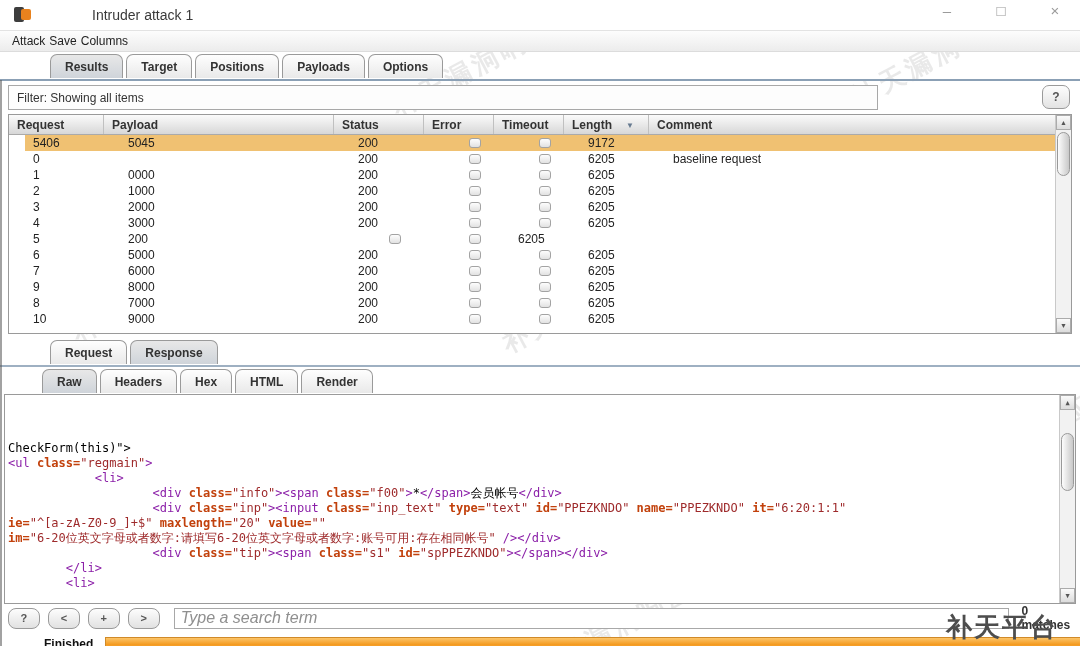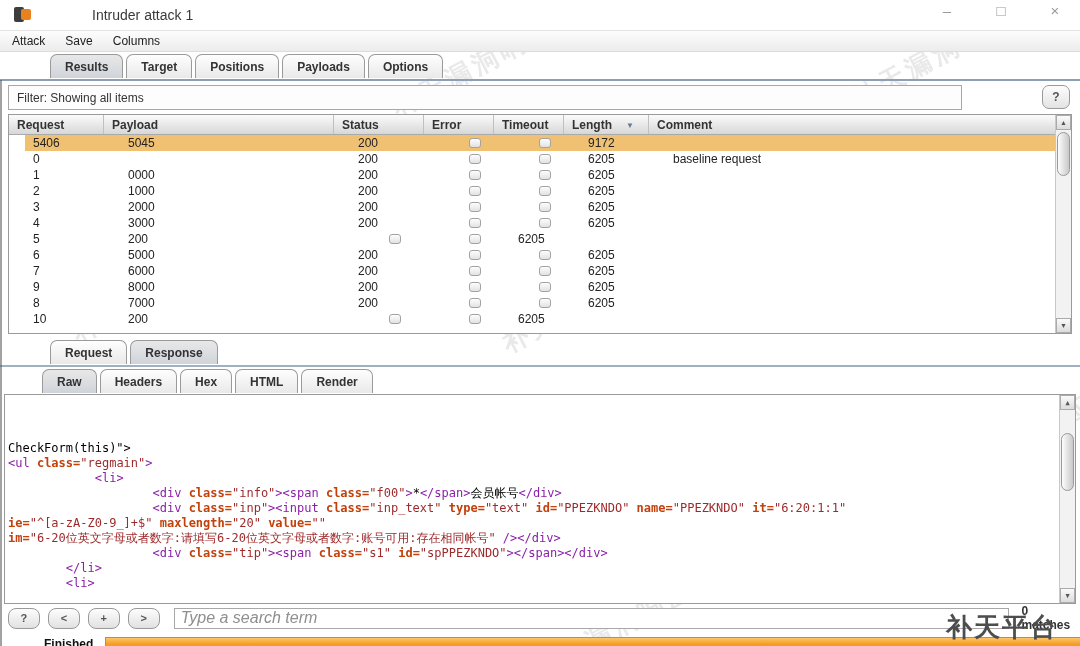--- a/index.html
+++ b/index.html
@@ -23,35 +23,35 @@
   .burp-icon { position:absolute; left:14px; top:7px; width:17px; height:15px; }
   .burp-icon .dk { position:absolute; left:0; top:0; width:10px; height:15px; background:#3d3d3d; border-radius:2px; }
   .burp-icon .og { position:absolute; left:7px; top:2px; width:10px; height:11px; background:#e8821e; border-radius:2px; }
   .title-text { position:absolute; left:44px; top:7px; font-size:14px; color:#3a3a3a;margin-left:48px; }
   .win-controls { position:absolute; right:12px; top:2px; display:flex; gap:28px; color:#9b9b9b; font-size:15px; }
   .win-controls span { width:26px; text-align:center; cursor:default; }
   
   .menu-bar {
     position:absolute; top:30px; left:0; width:100%; height:22px; z-index:5;
     background:linear-gradient(#fdfdfd,#ececec); border-top:1px solid #e3e3e3; border-bottom:1px solid #dcdcdc;
-    display:flex; align-items:center; padding-left:12px; gap:20px; font-size:12px; color:#222;
+    display:flex; align-items:center; padding-left:12px; gap:4px; font-size:12px; color:#222;
   }
   
   .tab-row { position:absolute; display:flex; align-items:center; z-index:5;margin-left:40px; }
   .tab-row .tab {
     border:1px solid #9a9a9a; border-bottom:none; border-radius:7px 7px 0 0;
     background:linear-gradient(#fefefe,#e9e9e9); padding:5px 14px 4px;
     font-size:12px; font-weight:bold; color:#333; margin-right:3px; cursor:default;
   }
   .tab-row .tab.sel { background:linear-gradient(#e8e8e8,#cfd4da); }
   .main-tabs { top:54px; left:10px; }
   .tabs-underline { position:absolute; top:79px; left:0; width:100%; height:2px; background:#8ba0b5; z-index:4; }
   
   .filter-box {
-    position:absolute; top:85px; left:8px; width:954px; height:25px; z-index:5;
+    position:absolute; top:85px; left:8px; width:870px; height:25px; z-index:5;
     border:1px solid #a8a8a8; background:#fdfdfd; display:flex; align-items:center;
     padding-left:8px; font-size:12px; color:#333;text-align:center;
   }
   .help-btn {
     position:absolute; top:85px; right:10px; width:28px; height:24px; z-index:5;
     border:1px solid #9a9a9a; border-radius:7px; background:linear-gradient(#fdfdfd,#e3e3e3);
     font-size:12px; font-weight:bold; color:#555; text-align:center; line-height:22px; cursor:default;
   }
   
   .table-wrap { position:absolute; top:114px; left:8px; width:1064px; height:220px; border:1px solid #9a9a9a; background:#fff; z-index:5; }
@@ -305,20 +305,21 @@
           <div class="cb"></div>
         </div>
         <div class="td cb-cell">
           <div class="cb"></div>
         </div>
         <div class="td">6205</div>
         <div class="td"></div>
       </div>
       <div class="trow">
         <div class="td">10</div>
+        <div class="td">9000</div>
         <div class="td">200</div>
         <div class="td cb-cell">
           <div class="cb"></div>
         </div>
         <div class="td cb-cell">
           <div class="cb"></div>
         </div>
         <div class="td">6205</div>
         <div class="td"></div>
       </div>

